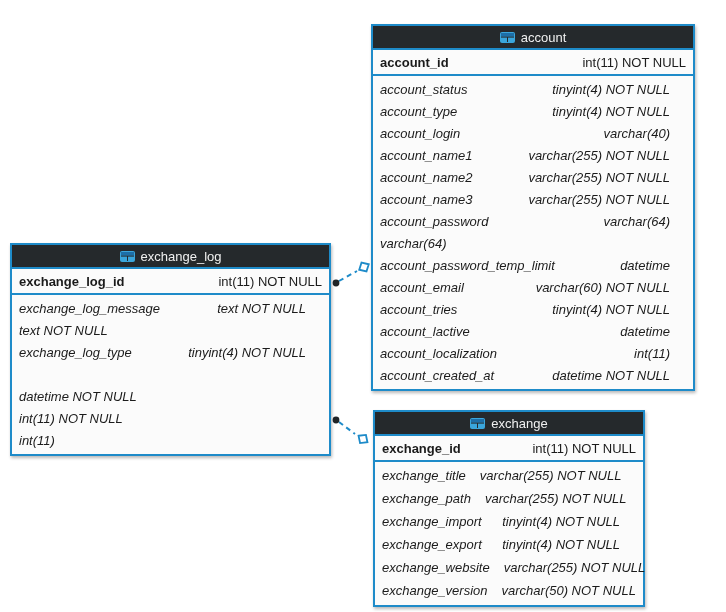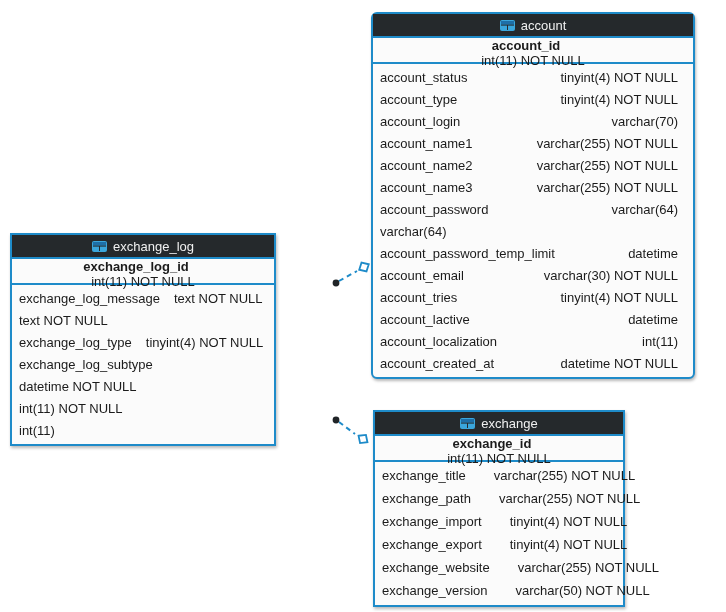--- a/index.html
+++ b/index.html
@@ -32,31 +32,30 @@
     border-bottom:2px solid var(--border);
   }
   .db-table .thead .ticon{display:flex;align-items:center;}
   .row{
     display:flex;justify-content:space-between;align-items:center;
     padding:0 7px;white-space:nowrap;
   }
   .pkrow{
     height:24px;
     border-bottom:2px solid var(--border);
-    flex-direction:column;
   }
   .pkrow .cname{font-weight:bold;}
-  .cols{padding:2px 8px 3px 0;}
+  .cols{padding:2px 16px 3px 0;font-style:italic;}
   .cols .row{height:22px;}
-  .t-exchange .cols .row{height:23px;gap:14px;}
+  .t-exchange .cols .row{height:23px;}
   .cname{margin-right:14px;}
   .ctype{text-align:right;}
-  .t-account{left:371px;top:12px;width:324px;border-radius:6px;}
-  .t-exchange-log{left:10px;top:233px;width:266px;}
-  .t-exchange{left:373px;top:410px;width:252px;}
+  .t-account{left:371px;top:24px;width:324px;}
+  .t-exchange-log{left:10px;top:243px;width:321px;}
+  .t-exchange{left:373px;top:410px;width:272px;}
   .connector-layer{position:absolute;left:0;top:0;pointer-events:none;}
   .connector-layer .rel{pointer-events:stroke;}
 </style>
 </head>
 <body>
 
 <div class="canvas">
 
   <div class="db-table t-account">
     <div class="thead">
@@ -81,21 +80,21 @@
           <span class="ctype">tinyint(4) NOT NULL</span>
         </div>
 
         <div class="row">
           <span class="cname">account_type</span>
           <span class="ctype">tinyint(4) NOT NULL</span>
         </div>
 
         <div class="row">
           <span class="cname">account_login</span>
-          <span class="ctype">varchar(70)</span>
+          <span class="ctype">varchar(40)</span>
         </div>
 
         <div class="row">
           <span class="cname">account_name1</span>
           <span class="ctype">varchar(255) NOT NULL</span>
         </div>
 
         <div class="row">
           <span class="cname">account_name2</span>
           <span class="ctype">varchar(255) NOT NULL</span>
@@ -115,21 +114,21 @@
           <span class="ctype">varchar(64)</span>
         </div>
 
         <div class="row">
           <span class="cname">account_password_temp_limit</span>
           <span class="ctype">datetime</span>
         </div>
 
         <div class="row">
           <span class="cname">account_email</span>
-          <span class="ctype">varchar(30) NOT NULL</span>
+          <span class="ctype">varchar(60) NOT NULL</span>
         </div>
 
         <div class="row">
           <span class="cname">account_tries</span>
           <span class="ctype">tinyint(4) NOT NULL</span>
         </div>
 
         <div class="row">
           <span class="cname">account_lactive</span>
           <span class="ctype">datetime</span>
@@ -173,21 +172,20 @@
         <div class="row">
           <span class="ctype">text NOT NULL</span>
         </div>
 
         <div class="row">
           <span class="cname">exchange_log_type</span>
           <span class="ctype">tinyint(4) NOT NULL</span>
         </div>
 
         <div class="row">
-          <span class="cname">exchange_log_subtype</span>
         </div>
 
         <div class="row">
           <span class="ctype">datetime NOT NULL</span>
         </div>
 
         <div class="row">
           <span class="ctype">int(11) NOT NULL</span>
         </div>
 

